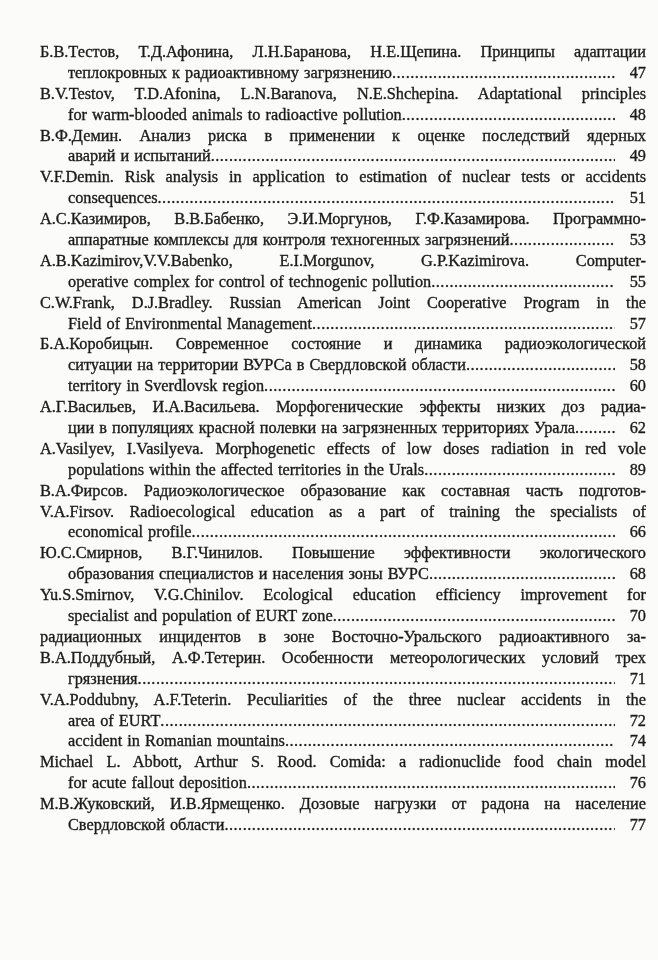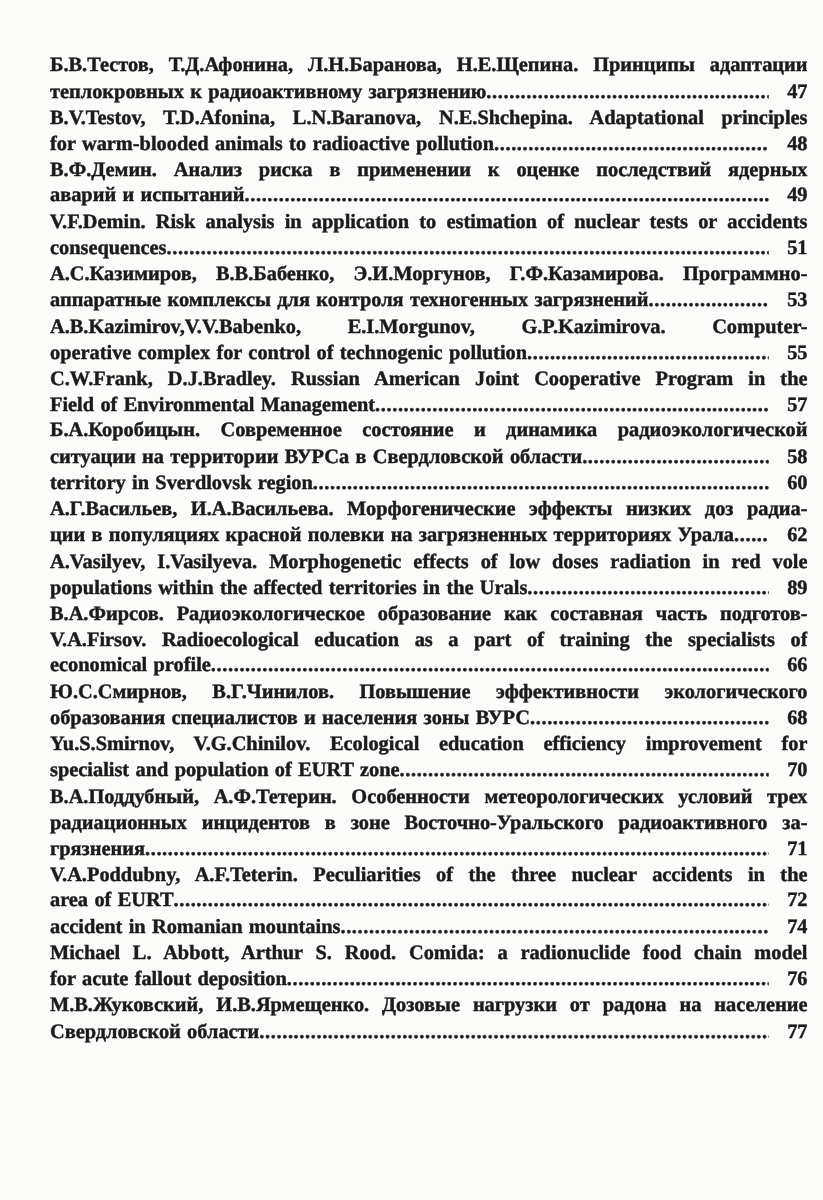--- a/index.html
+++ b/index.html
@@ -12,43 +12,43 @@
     width:658px;height:960px;
     background:var(--bg);
     font-family:"Liberation Serif","DejaVu Serif",serif;
     color:var(--ink);
     overflow:hidden;
   }
   .page{
     position:relative;
     width:658px;height:845px;
     background:var(--bg);
-    font-weight:bold;
   }
   .toc{
     position:absolute;
     left:40px;right:12px;top:42px;
     font-size:16.3px;
     line-height:var(--lh);
     -webkit-text-stroke:0.35px currentColor;
     word-spacing:1px;
   }
   .entry{margin:0;padding:0;}
   .jline{
     text-align:justify;
     text-align-last:justify;
     white-space:normal;
     max-height:var(--lh);
     overflow:hidden;
   }
   .leaderline{
     display:flex;
-    align-items:flex-end;
+    align-items:flex-start;
     max-height:var(--lh);
     overflow:hidden;
+    margin-left:28px;
   }
   .ltext{white-space:nowrap;flex:0 0 auto;}
   .dots{
     flex:1 1 auto;
     overflow:hidden;
     white-space:nowrap;
     min-width:6px;
   }
   .dots::after{
     content:"................................................................................................................................................................................";
@@ -191,22 +191,22 @@
   <div class="entry">
     <div class="jline">Yu.S.Smirnov, V.G.Chinilov. Ecological education efficiency improvement for</div>
         <div class="leaderline">
       <span class="ltext">specialist and population of EURT zone</span>
       <span class="dots"></span>
       <span class="pnum">70</span>
     </div>
   </div>
 
   <div class="entry">
-    <div class="jline">В.А.Поддубный, А.Ф.Тетерин. Особенности метеорологических условий трех</div>
-        <div class="jline">радиационных инцидентов в зоне Восточно-Уральского радиоактивного за-</div>
+    <div class="jline">радиационных инцидентов в зоне Восточно-Уральского радиоактивного за-</div>
+        <div class="jline">В.А.Поддубный, А.Ф.Тетерин. Особенности метеорологических условий трех</div>
         <div class="leaderline">
       <span class="ltext">грязнения</span>
       <span class="dots"></span>
       <span class="pnum">71</span>
     </div>
   </div>
 
   <div class="entry">
     <div class="jline">V.A.Poddubny, A.F.Teterin. Peculiarities of the three nuclear accidents in the</div>
         <div class="leaderline">

